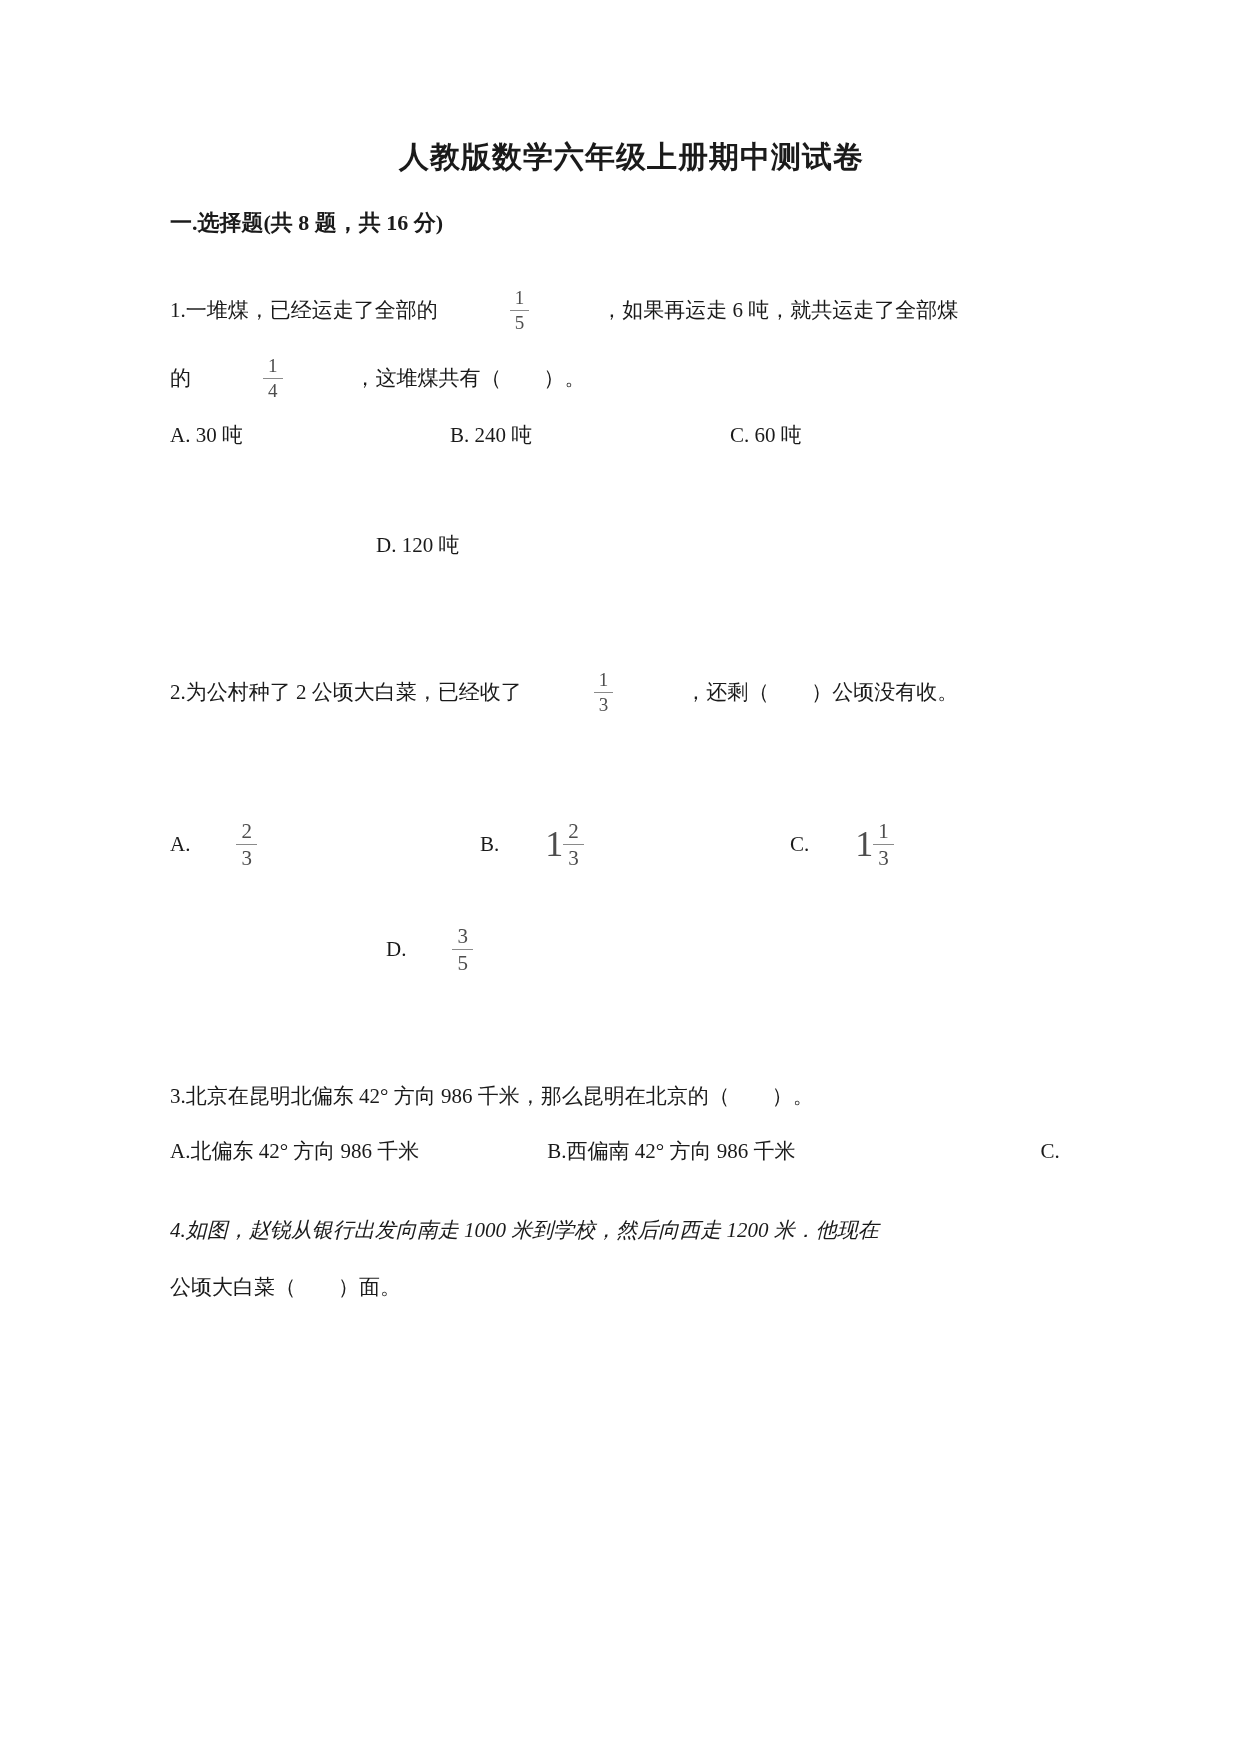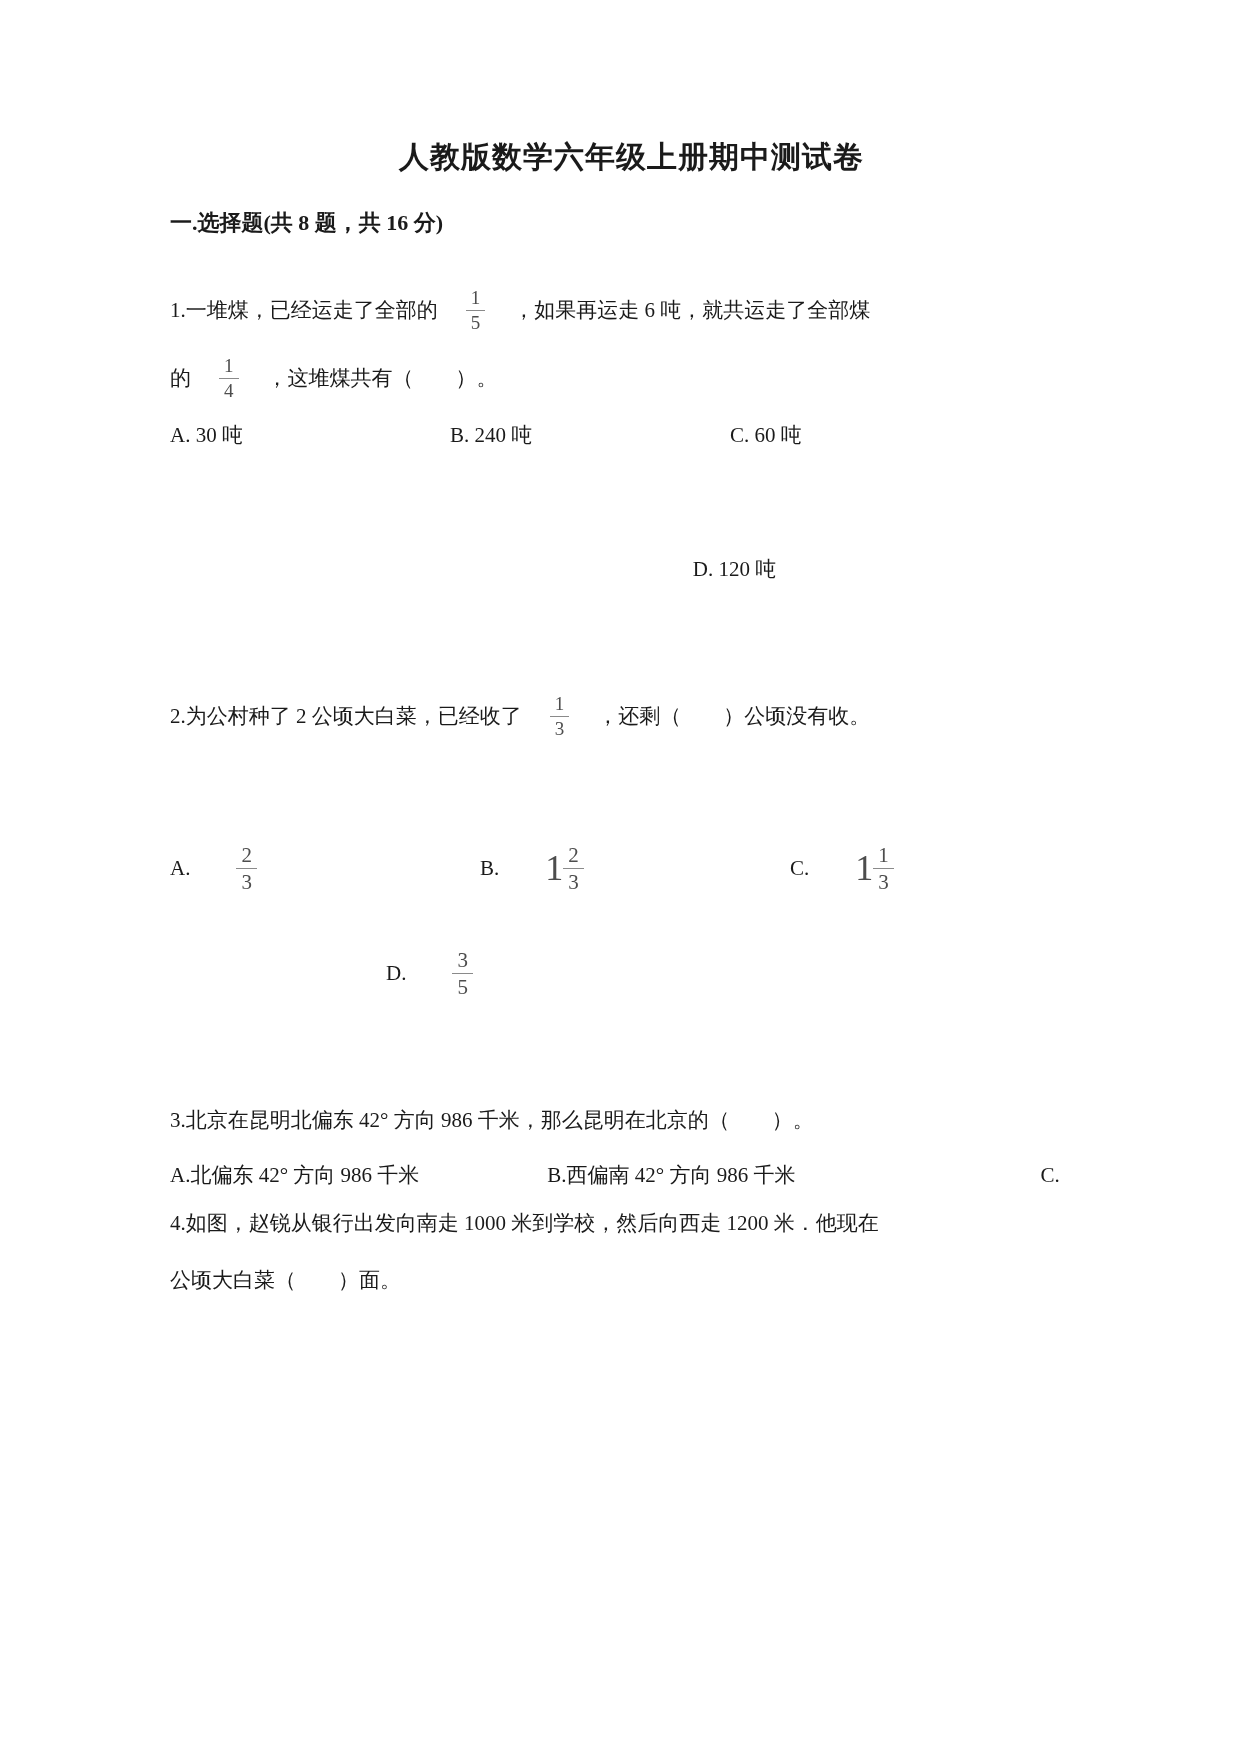--- a/index.html
+++ b/index.html
@@ -25,21 +25,21 @@
     letter-spacing: 1px;
   }
   .section {
     margin-top: 30px;
     font-size: 22px;
     line-height: 30px;
     font-weight: 700;
   }
   .qline { font-size: 21px; line-height: 28px; }
   
-  .fline { display: flex; align-items: center; }
+  .fline { display: flex; align-items: center; gap: 44px; }
   .frac {
     display: inline-flex;
     flex-direction: column;
     align-items: center;
     vertical-align: middle;
     color: #4d4d4d;
     font-size: 19px;
     line-height: 22px;
     margin: 0 28px;
   }
@@ -49,31 +49,31 @@
   .mixed .whole { font-size: 36px; line-height: 36px; }
   .mixed .frac { margin: 0; }
   .opts-row { display: flex; align-items: center; }
   .w280 { width: 280px; }
   .w310 { width: 310px; }
   .opt { display: inline-flex; align-items: center; }
   .opt-label { color: #1a1a1a; }
   .opt .frac { margin-left: 46px; margin-right: 0; font-size: 21px; line-height: 24px; }
   .opt .mixed { margin-left: 46px; }
   .opt .mixed .frac { margin: 0; font-size: 21px; line-height: 24px; }
-  .q1d { margin-top: 106px; margin-left: 206px; text-align: center; }
+  .q1d { margin-top: 82px; margin-left: 206px; }
   .q2d { margin-top: 41px; margin-left: 216px; min-height: 64px; }
   .mt-q1l1 { margin-top: 44px; min-height: 56px; }
   .mt-q1l2 { margin-top: 12px; min-height: 56px; }
   .mt-q1opts { margin-top: 15px; }
   .mt-q2 { margin-top: 103px; min-height: 60px; }
   .mt-q2opts { margin-top: 90px; min-height: 64px; }
   .mt-q3 { margin-top: 101px; }
   .mt-q3o1 { margin-top: 27px; }
   .mt-q3o2 { margin-top: 4px; }
-  .mt-q4l1 { margin-top: 20px; }
+  .mt-q4l1 { margin-top: 51px; font-style: italic; }
   .mt-q4l2 { margin-top: 29px; }
   .q3a { display: inline-block; width: 372px; }
   .q3b { display: inline-block; width: 488px; }
 </style>
 </head>
 <body>
 
 <div class="page">
 
   <h1 class="title">人教版数学六年级上册期中测试卷</h1>

